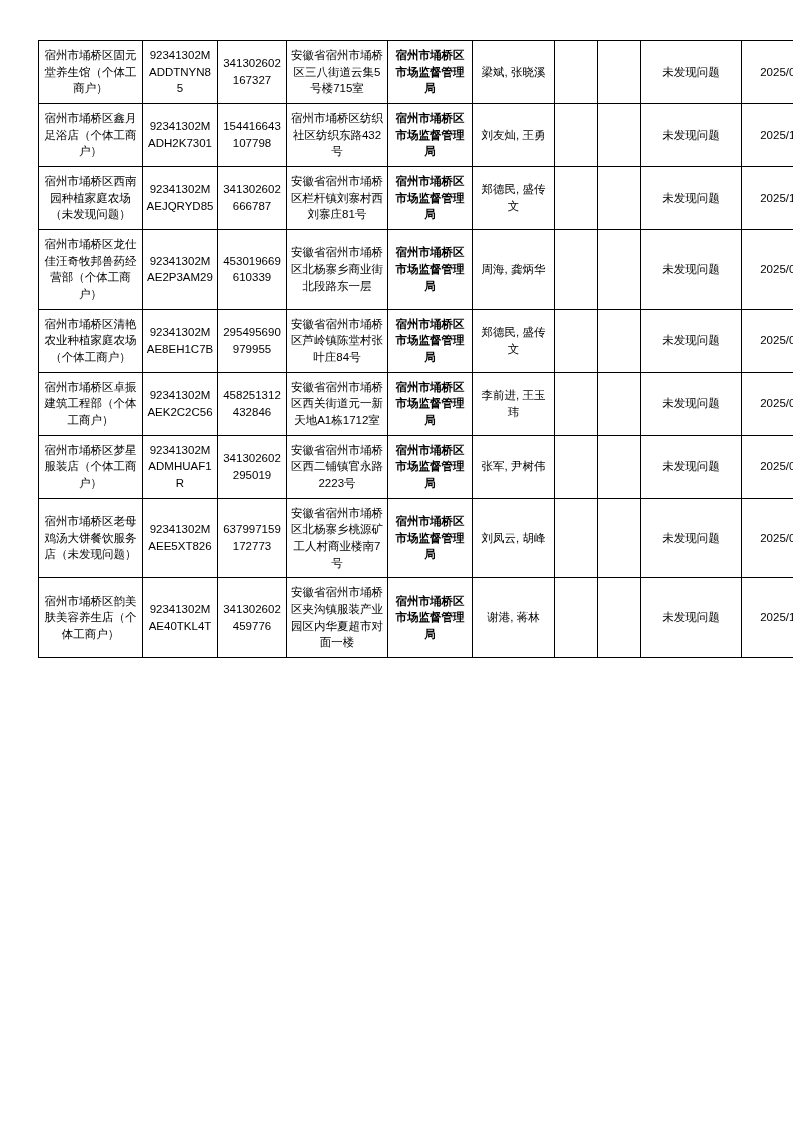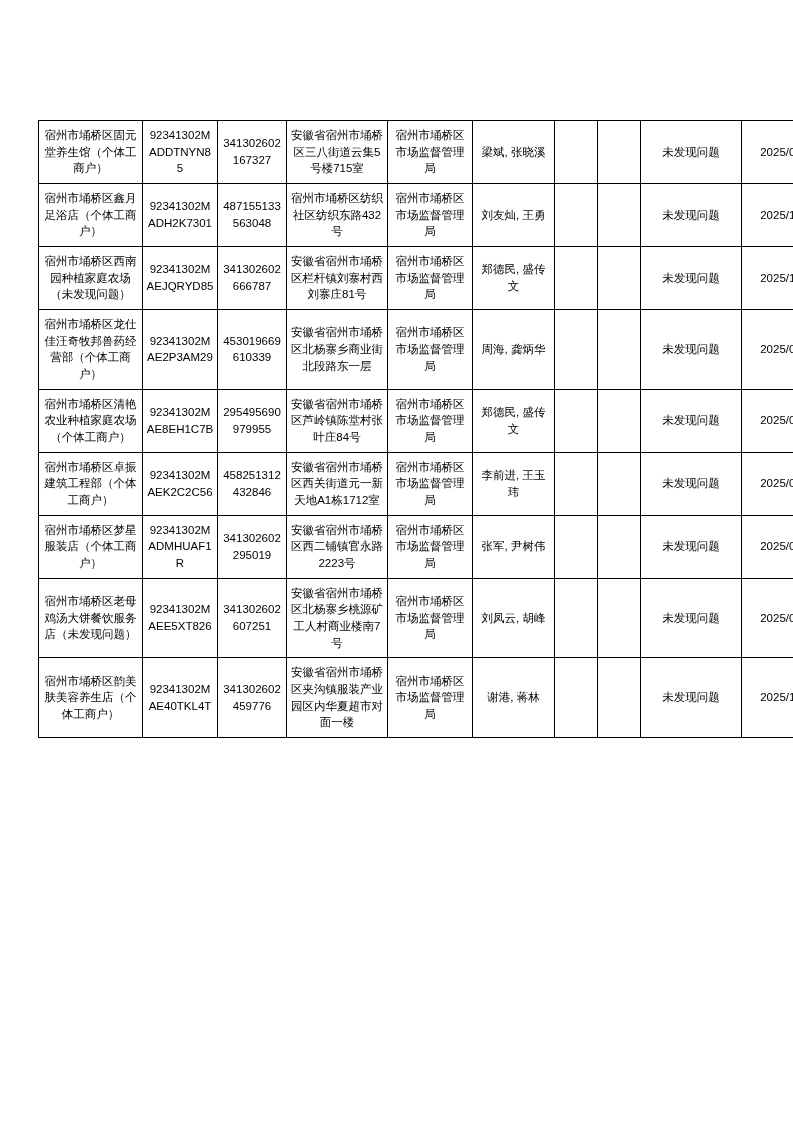--- a/index.html
+++ b/index.html
@@ -10,21 +10,21 @@
   body {
     width: 793px;
     height: 1122px;
     font-family: "Liberation Sans", sans-serif;
     color: #000000;
   }
   .page {
     width: 793px;
     height: 1122px;
     box-sizing: border-box;
-    padding: 120px 38px 0 38px;
+    padding: 40px 38px 0 38px;
     position: relative;
   }
   table.reg-table {
     width: 717px;
     border-collapse: collapse;
     table-layout: fixed;
   }
   table.reg-table td {
     border: 1px solid #000000;
     text-align: center;
@@ -33,21 +33,21 @@
     line-height: 1.45;
     padding: 6px 3px;
     word-wrap: break-word;
     overflow-wrap: break-word;
     font-family: "Liberation Sans", sans-serif;
   }
   td.c-name      { width: 97px; }
   td.c-credit    { width: 68px; margin-top: 36px; }
   td.c-regno     { width: 62px; }
   td.c-address   { width: 94px; }
-  td.c-authority { width: 78px; }
+  td.c-authority { width: 78px; font-weight: bold; }
   td.c-person    { width: 75px; margin-top: 44px; }
   td.c-blank1    { width: 36px; }
   td.c-blank2    { width: 36px; }
   td.c-result    { width: 94px; }
   td.c-date      { width: 88px; }
   .cell-text {
     display: block;
     white-space: pre-wrap;
   }
   .mono-ish {
@@ -96,21 +96,21 @@
       </tr>
 
       <tr>
         <td class="c-name">
             <span class="cell-text">宿州市埇桥区鑫月足浴店（个体工商户）</span>
           </td>
         <td class="c-credit">
             <span class="cell-text mono-ish">92341302MADH2K7301</span>
           </td>
         <td class="c-regno">
-            <span class="cell-text mono-ish">487155133563048</span>
+            <span class="cell-text mono-ish">154416643107798</span>
           </td>
         <td class="c-address">
             <span class="cell-text">宿州市埇桥区纺织社区纺织东路432号</span>
           </td>
         <td class="c-authority">
             <span class="cell-text">宿州市埇桥区市场监督管理局</span>
           </td>
         <td class="c-person">
             <span class="cell-text">刘友灿, 王勇</span>
           </td>
@@ -300,21 +300,21 @@
       </tr>
 
       <tr>
         <td class="c-name">
             <span class="cell-text">宿州市埇桥区老母鸡汤大饼餐饮服务店（未发现问题）</span>
           </td>
         <td class="c-credit">
             <span class="cell-text mono-ish">92341302MAEE5XT826</span>
           </td>
         <td class="c-regno">
-            <span class="cell-text mono-ish">341302602607251</span>
+            <span class="cell-text mono-ish">637997159172773</span>
           </td>
         <td class="c-address">
             <span class="cell-text">安徽省宿州市埇桥区北杨寨乡桃源矿工人村商业楼南7号</span>
           </td>
         <td class="c-authority">
             <span class="cell-text">宿州市埇桥区市场监督管理局</span>
           </td>
         <td class="c-person">
             <span class="cell-text">刘凤云, 胡峰</span>
           </td>

